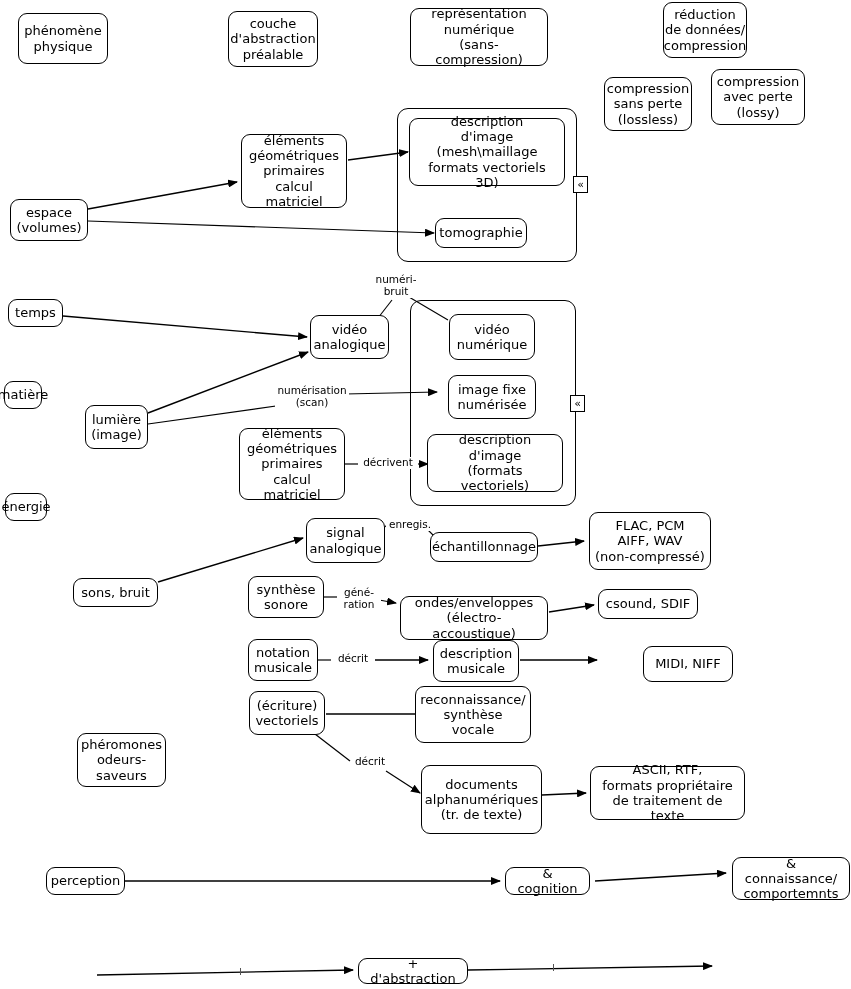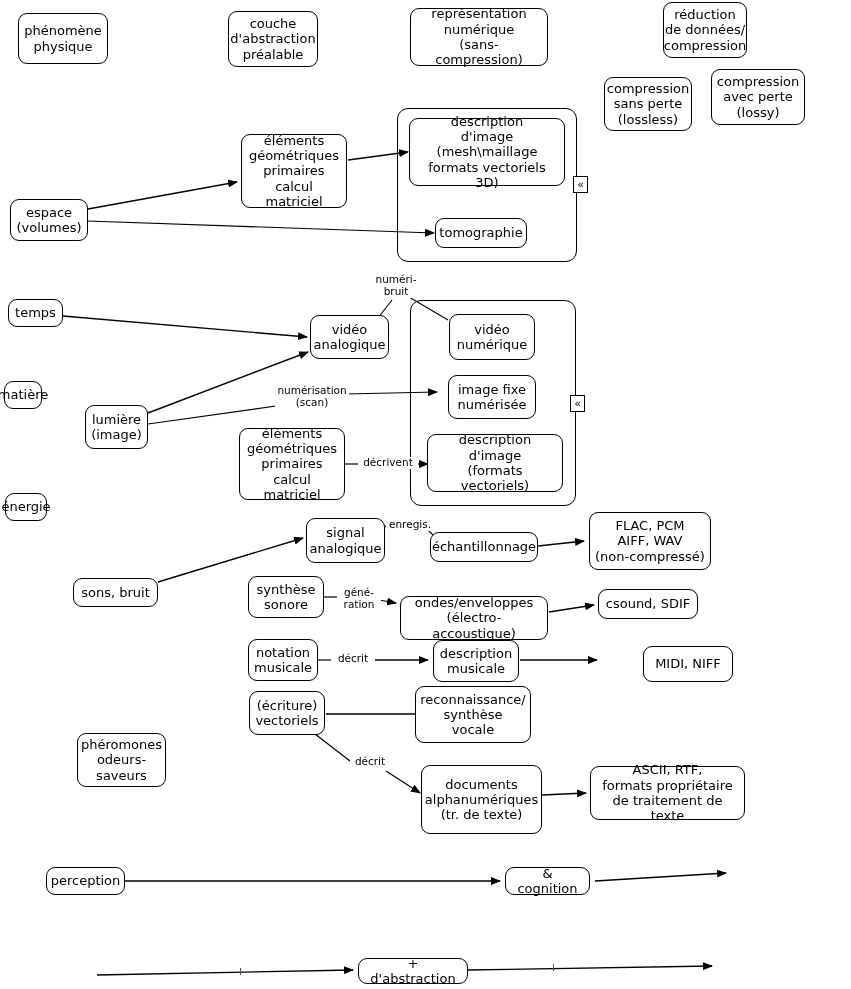--- a/index.html
+++ b/index.html
@@ -220,16 +220,18 @@
   <div class="edge-label" style="left:351px;top:756px;width:36px;">décrit</div>
   <div class="node" style="left:421px;top:765px;width:121px;height:69px;">documents
 alphanumériques
 (tr. de texte)</div>
   <div class="node" style="left:590px;top:766px;width:155px;height:54px;">ASCII, RTF,
 formats propriétaire
 de traitement de texte</div>
 
   <div class="node" style="left:46px;top:867px;width:79px;height:28px;">perception</div>
   <div class="node" style="left:505px;top:867px;width:85px;height:28px;">&amp; cognition</div>
+  <div class="node" style="left:732px;top:857px;width:118px;height:43px;">&amp; connaissance/
+comportemnts</div>
 
   <div class="node" style="left:358px;top:958px;width:110px;height:26px;">+ d'abstraction</div>
 
 </div>
 
 </body></html>

